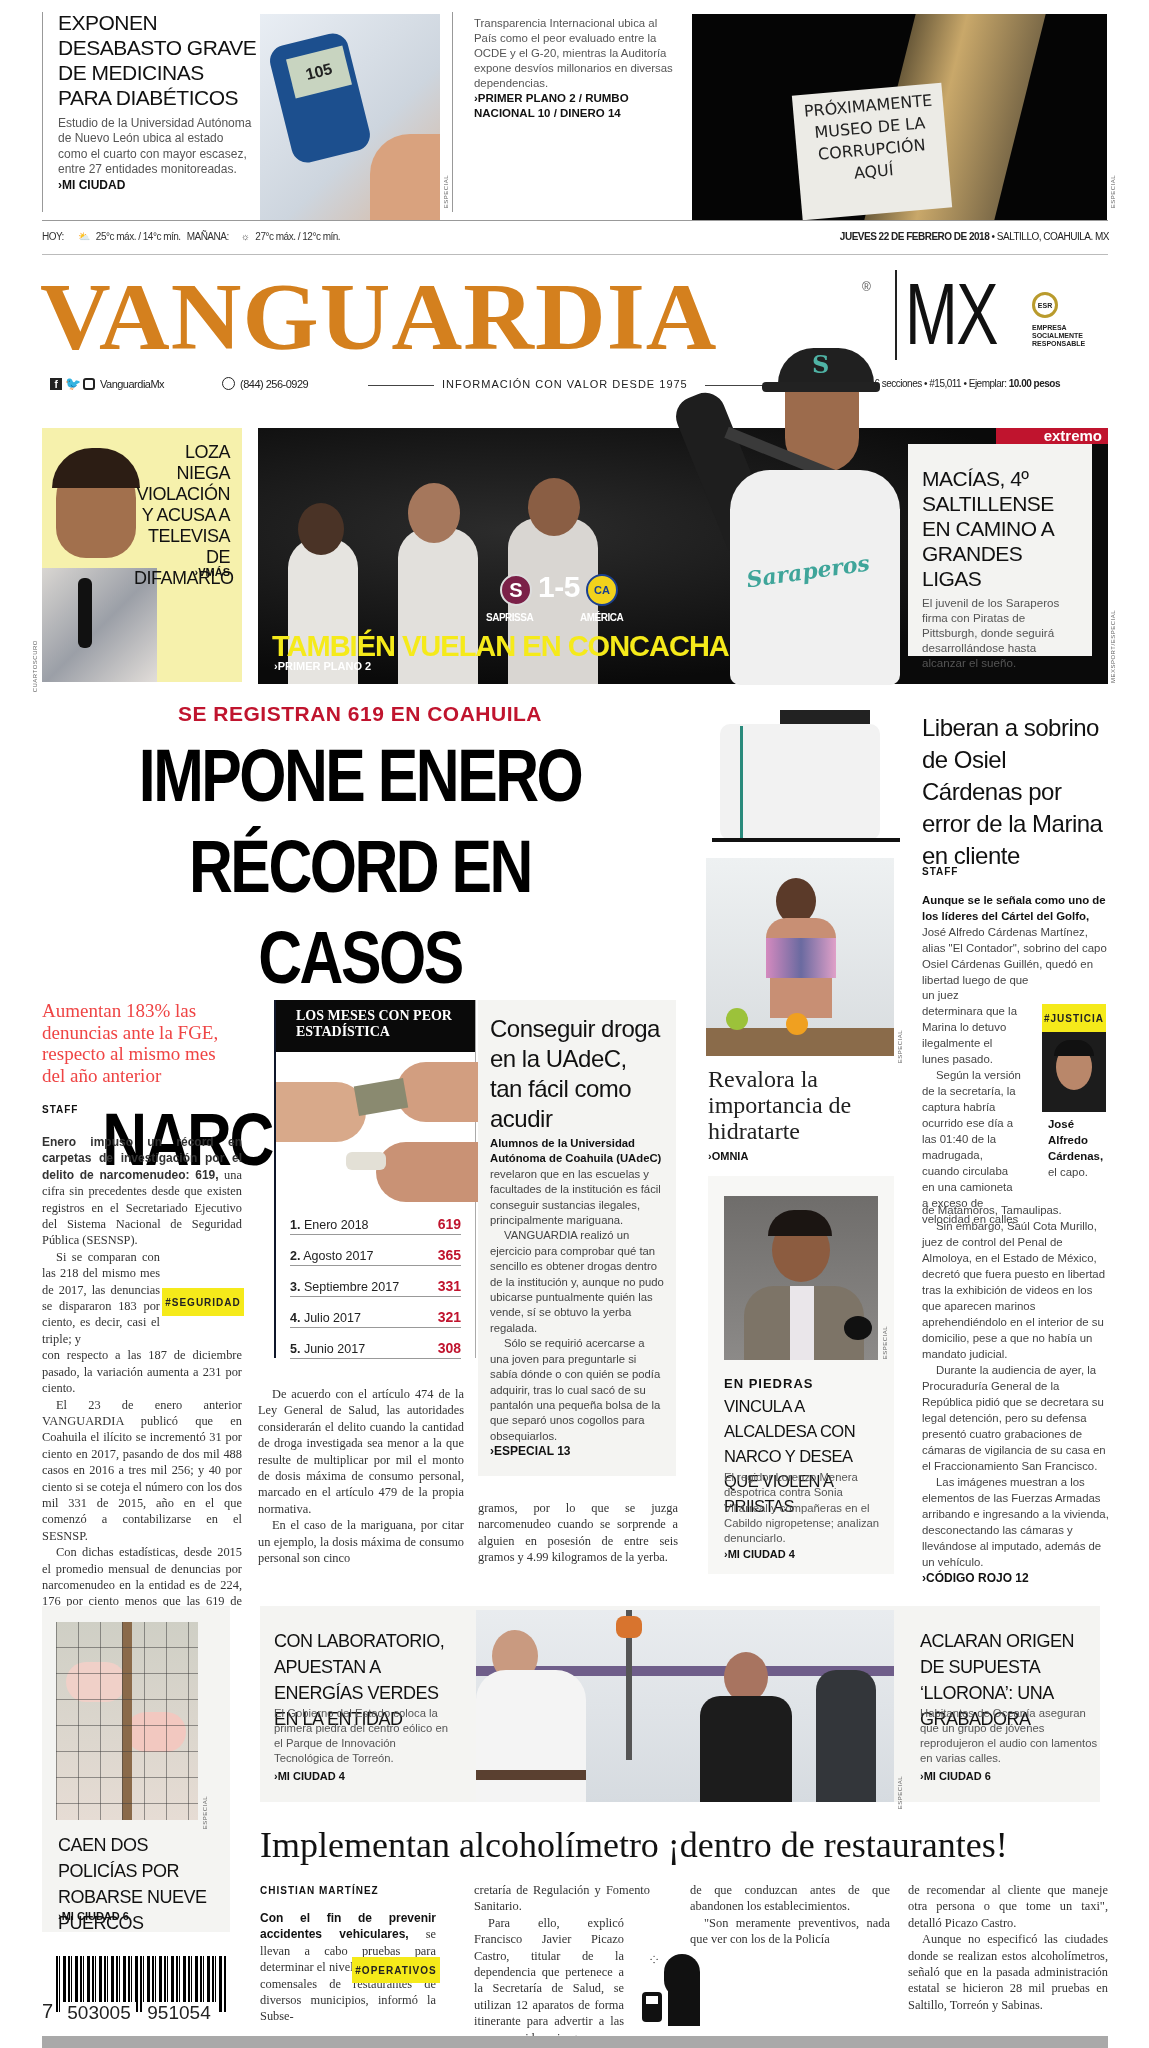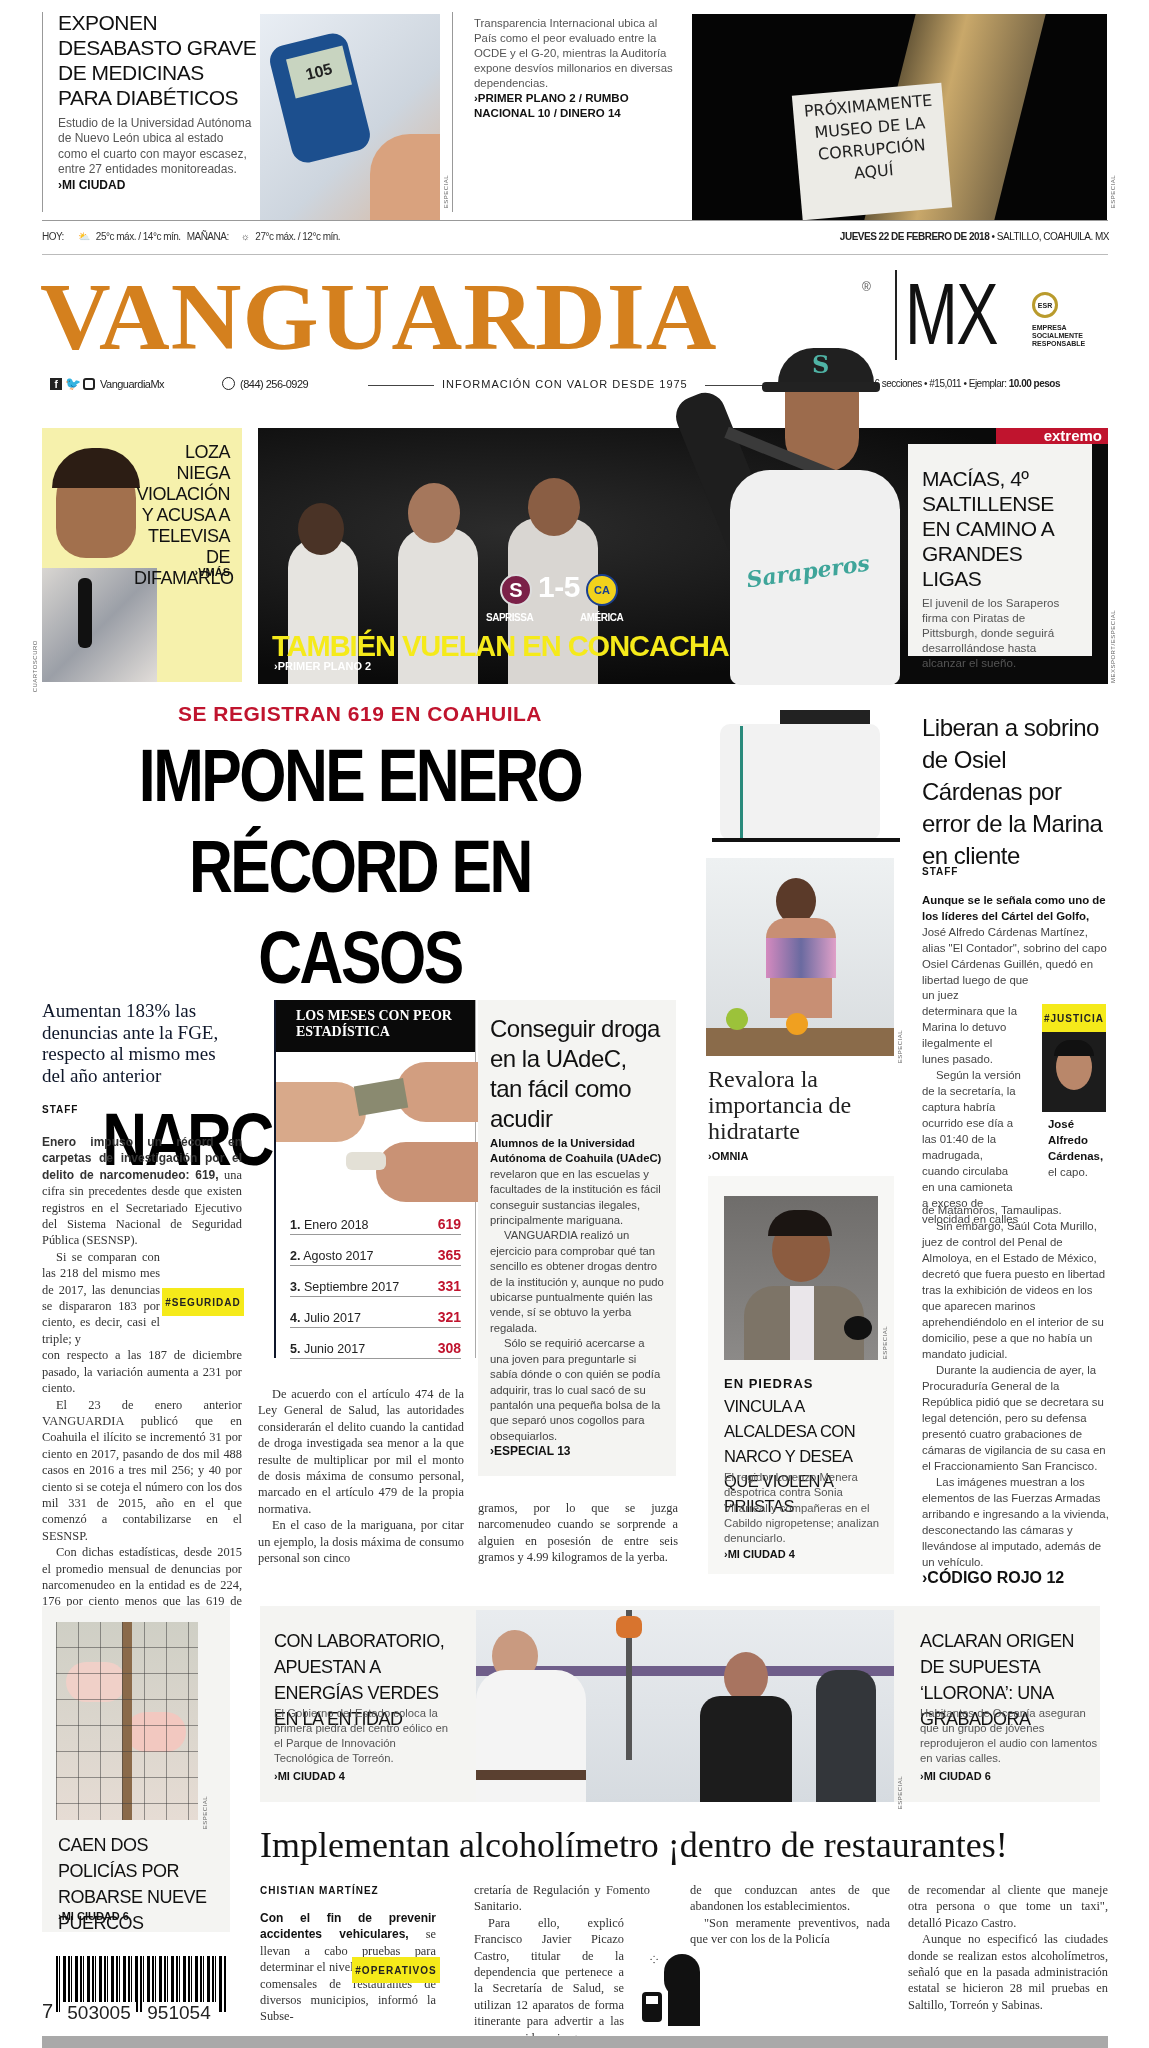--- a/index.html
+++ b/index.html
@@ -144,21 +144,21 @@
 </div>
 <div class="abs" style="left:712px;top:838px;width:188px;height:4px;background:#111"></div>
 
 <div class="abs" style="left:30px;top:702px;width:660px;text-align:center;color:#c0142e;font-weight:bold;font-size:21px;letter-spacing:0.5px">SE REGISTRAN 619 EN COAHUILA</div>
 <div class="abs" style="left:30px;top:730px;width:660px;text-align:center;font-family:'Liberation Sans',sans-serif;font-weight:bold;color:#000;font-size:74px;line-height:91px;letter-spacing:-3px">
   <div style="transform:scaleX(0.82)">IMPONE ENERO</div>
   <div style="transform:scaleX(0.82)">RÉCORD EN CASOS</div>
   <div style="transform:scaleX(0.84)">DE NARCOMENUDEO</div>
 </div>
 
-<div class="abs serif" style="left:42px;top:1000px;width:200px;font-size:19px;line-height:21.5px;color:#0f172a">Aumentan 183% las denuncias ante la FGE, respecto al mismo mes del año anterior</div>
+<div class="abs serif" style="left:42px;top:1000px;width:200px;font-size:19px;line-height:21.5px;color:#ef4444">Aumentan 183% las denuncias ante la FGE, respecto al mismo mes del año anterior</div>
 <div class="abs kick" style="left:42px;top:1104px;font-size:10px;letter-spacing:1px">STAFF</div>
 
 <div class="abs body-serif" style="left:42px;top:1134px;width:200px">
   <p><b class="sans" style="font-size:12px">Enero impuso un récord en carpetas de investigación por el delito de narcomenudeo: 619,</b><span> una cifra sin precedentes desde que existen registros en el Secretariado Ejecutivo del Sistema Nacional de Seguridad Pública (SESNSP).</span></p>
   <p class="ind" style="width:118px">Si se comparan con las 218 del mismo mes de 2017, las denuncias se dispararon 183 por ciento, es decir, casi el triple; y</p>
   <p>con respecto a las 187 de diciembre pasado, la variación aumenta a 231 por ciento.</p>
   <p class="ind">El 23 de enero anterior VANGUARDIA publicó que en Coahuila el ilícito se incrementó 31 por ciento en 2017, pasando de dos mil 488 casos en 2016 a tres mil 256; y 40 por ciento si se coteja el número con los dos mil 331 de 2015, año en el que comenzó a contabilizarse en el SESNSP.</p>
   <p class="ind">Con dichas estadísticas, desde 2015 el promedio mensual de denuncias por narcomenudeo en la entidad es de 224, 176 por ciento menos que las 619 de enero 2018.</p>
 </div>
 <div class="abs tag" style="left:162px;top:1288px;width:82px;height:28px">#SEGURIDAD</div>
@@ -255,21 +255,21 @@
   <div style="position:absolute;left:12px;top:8px;width:40px;height:16px;background:#111;border-radius:20px 20px 0 0"></div>
 </div>
 <div class="abs body-sans" style="left:1048px;top:1116px;width:66px;font-size:11.4px;line-height:16px">
   <b style="color:#111">José Alfredo Cárdenas,</b><span> el capo.</span>
 </div>
 <div class="abs body-sans" style="left:922px;top:1202px;width:190px;font-size:11.4px;line-height:16px">
   <p>de Matamoros, Tamaulipas.</p>
   <p class="ind">Sin embargo, Saúl Cota Murillo, juez de control del Penal de Almoloya, en el Estado de México, decretó que fuera puesto en libertad tras la exhibición de videos en los que aparecen marinos aprehendiéndolo en el interior de su domicilio, pese a que no había un mandato judicial.</p>
   <p class="ind">Durante la audiencia de ayer, la Procuraduría General de la República pidió que se decretara su legal detención, pero su defensa presentó cuatro grabaciones de cámaras de vigilancia de su casa en el Fraccionamiento San Francisco.</p>
   <p class="ind">Las imágenes muestran a los elementos de las Fuerzas Armadas arribando e ingresando a la vivienda, desconectando las cámaras y llevándose al imputado, además de un vehículo.</p>
-  <div class="kick" style="font-size:16px">›CÓDIGO ROJO 12</div>
+  <div class="kick" style="font-size:12px">›CÓDIGO ROJO 12</div>
 </div>
 
 <div class="abs" style="left:42px;top:1606px;width:188px;height:326px;background:#f4f4f2">
   <div style="position:absolute;left:14px;top:16px;width:142px;height:198px;background:linear-gradient(180deg,#cfcfc5,#e6dcd4)">
     <div style="position:absolute;left:10px;top:40px;width:60px;height:40px;background:#f0d0c8;border-radius:20px"></div>
     <div style="position:absolute;left:70px;top:90px;width:60px;height:40px;background:#f2c8c0;border-radius:20px"></div>
     <div style="position:absolute;left:66px;top:0;width:10px;height:198px;background:#8a6a4a"></div>
     <div style="position:absolute;inset:0;background-image:linear-gradient(90deg,rgba(60,60,60,.5) 1px,transparent 1px),linear-gradient(0deg,rgba(60,60,60,.5) 1px,transparent 1px);background-size:22px 26px"></div>
   </div>
   <div class="credit" style="position:absolute;left:160px;top:190px">ESPECIAL</div>

